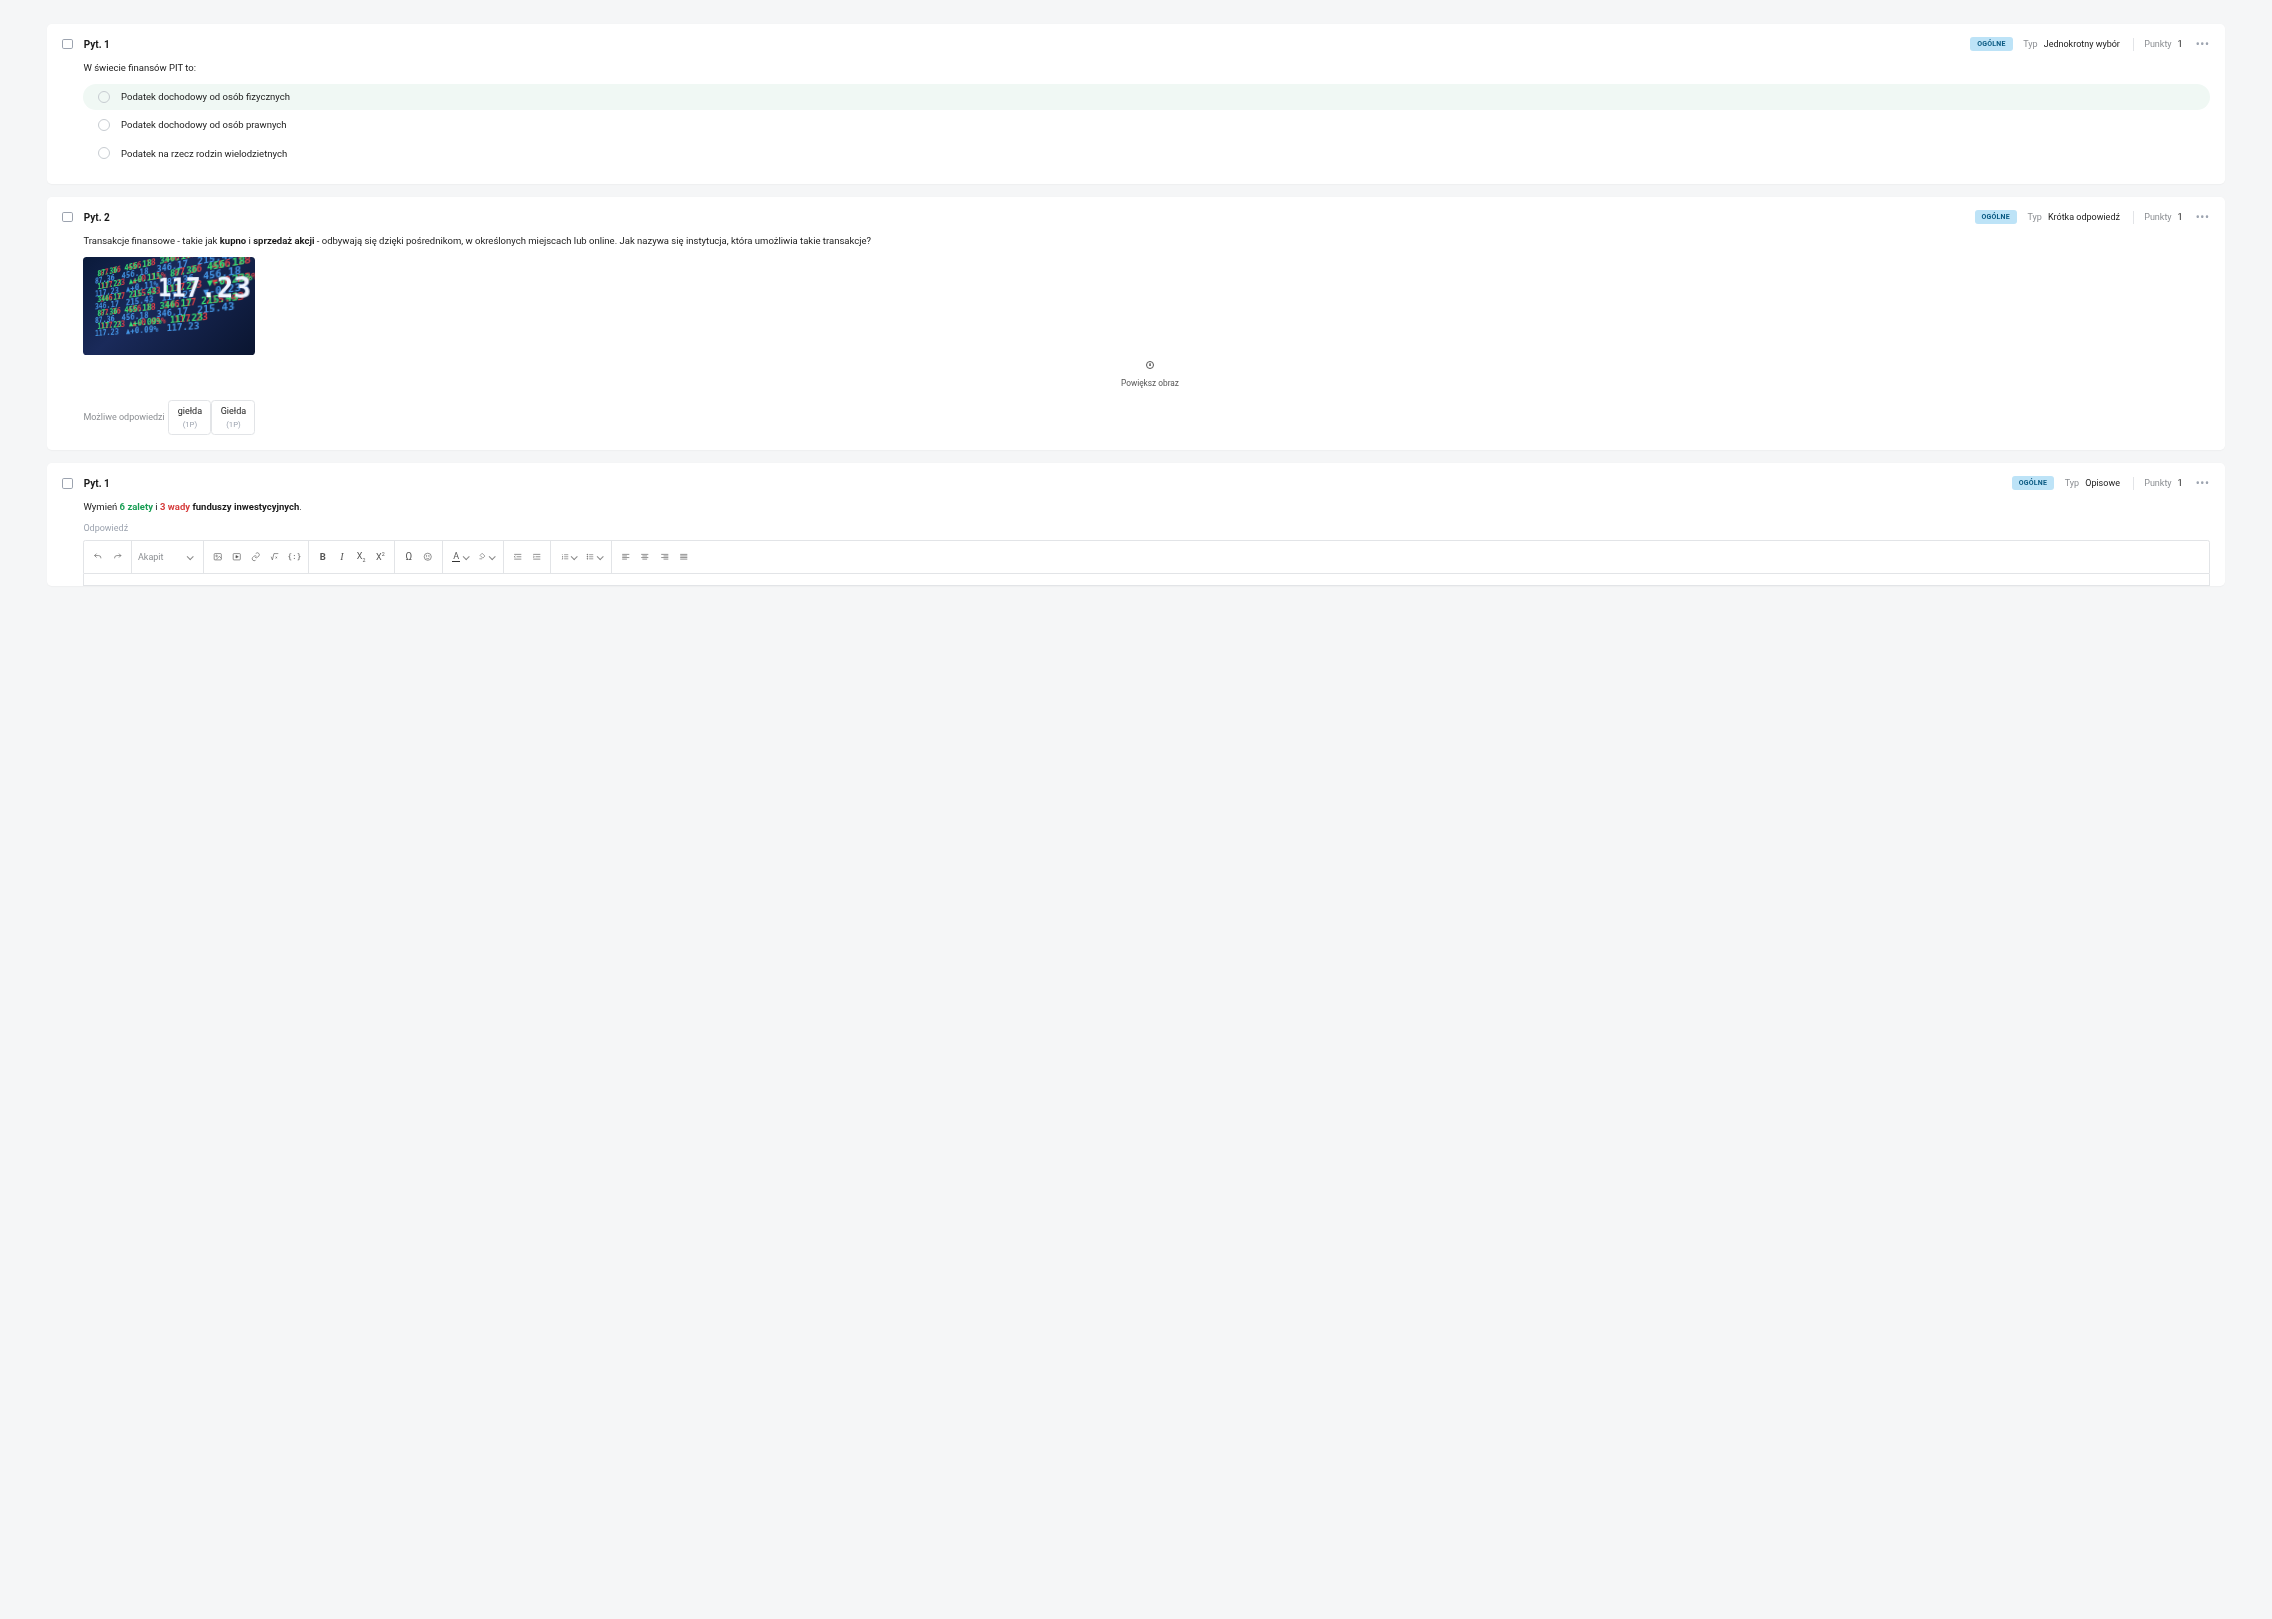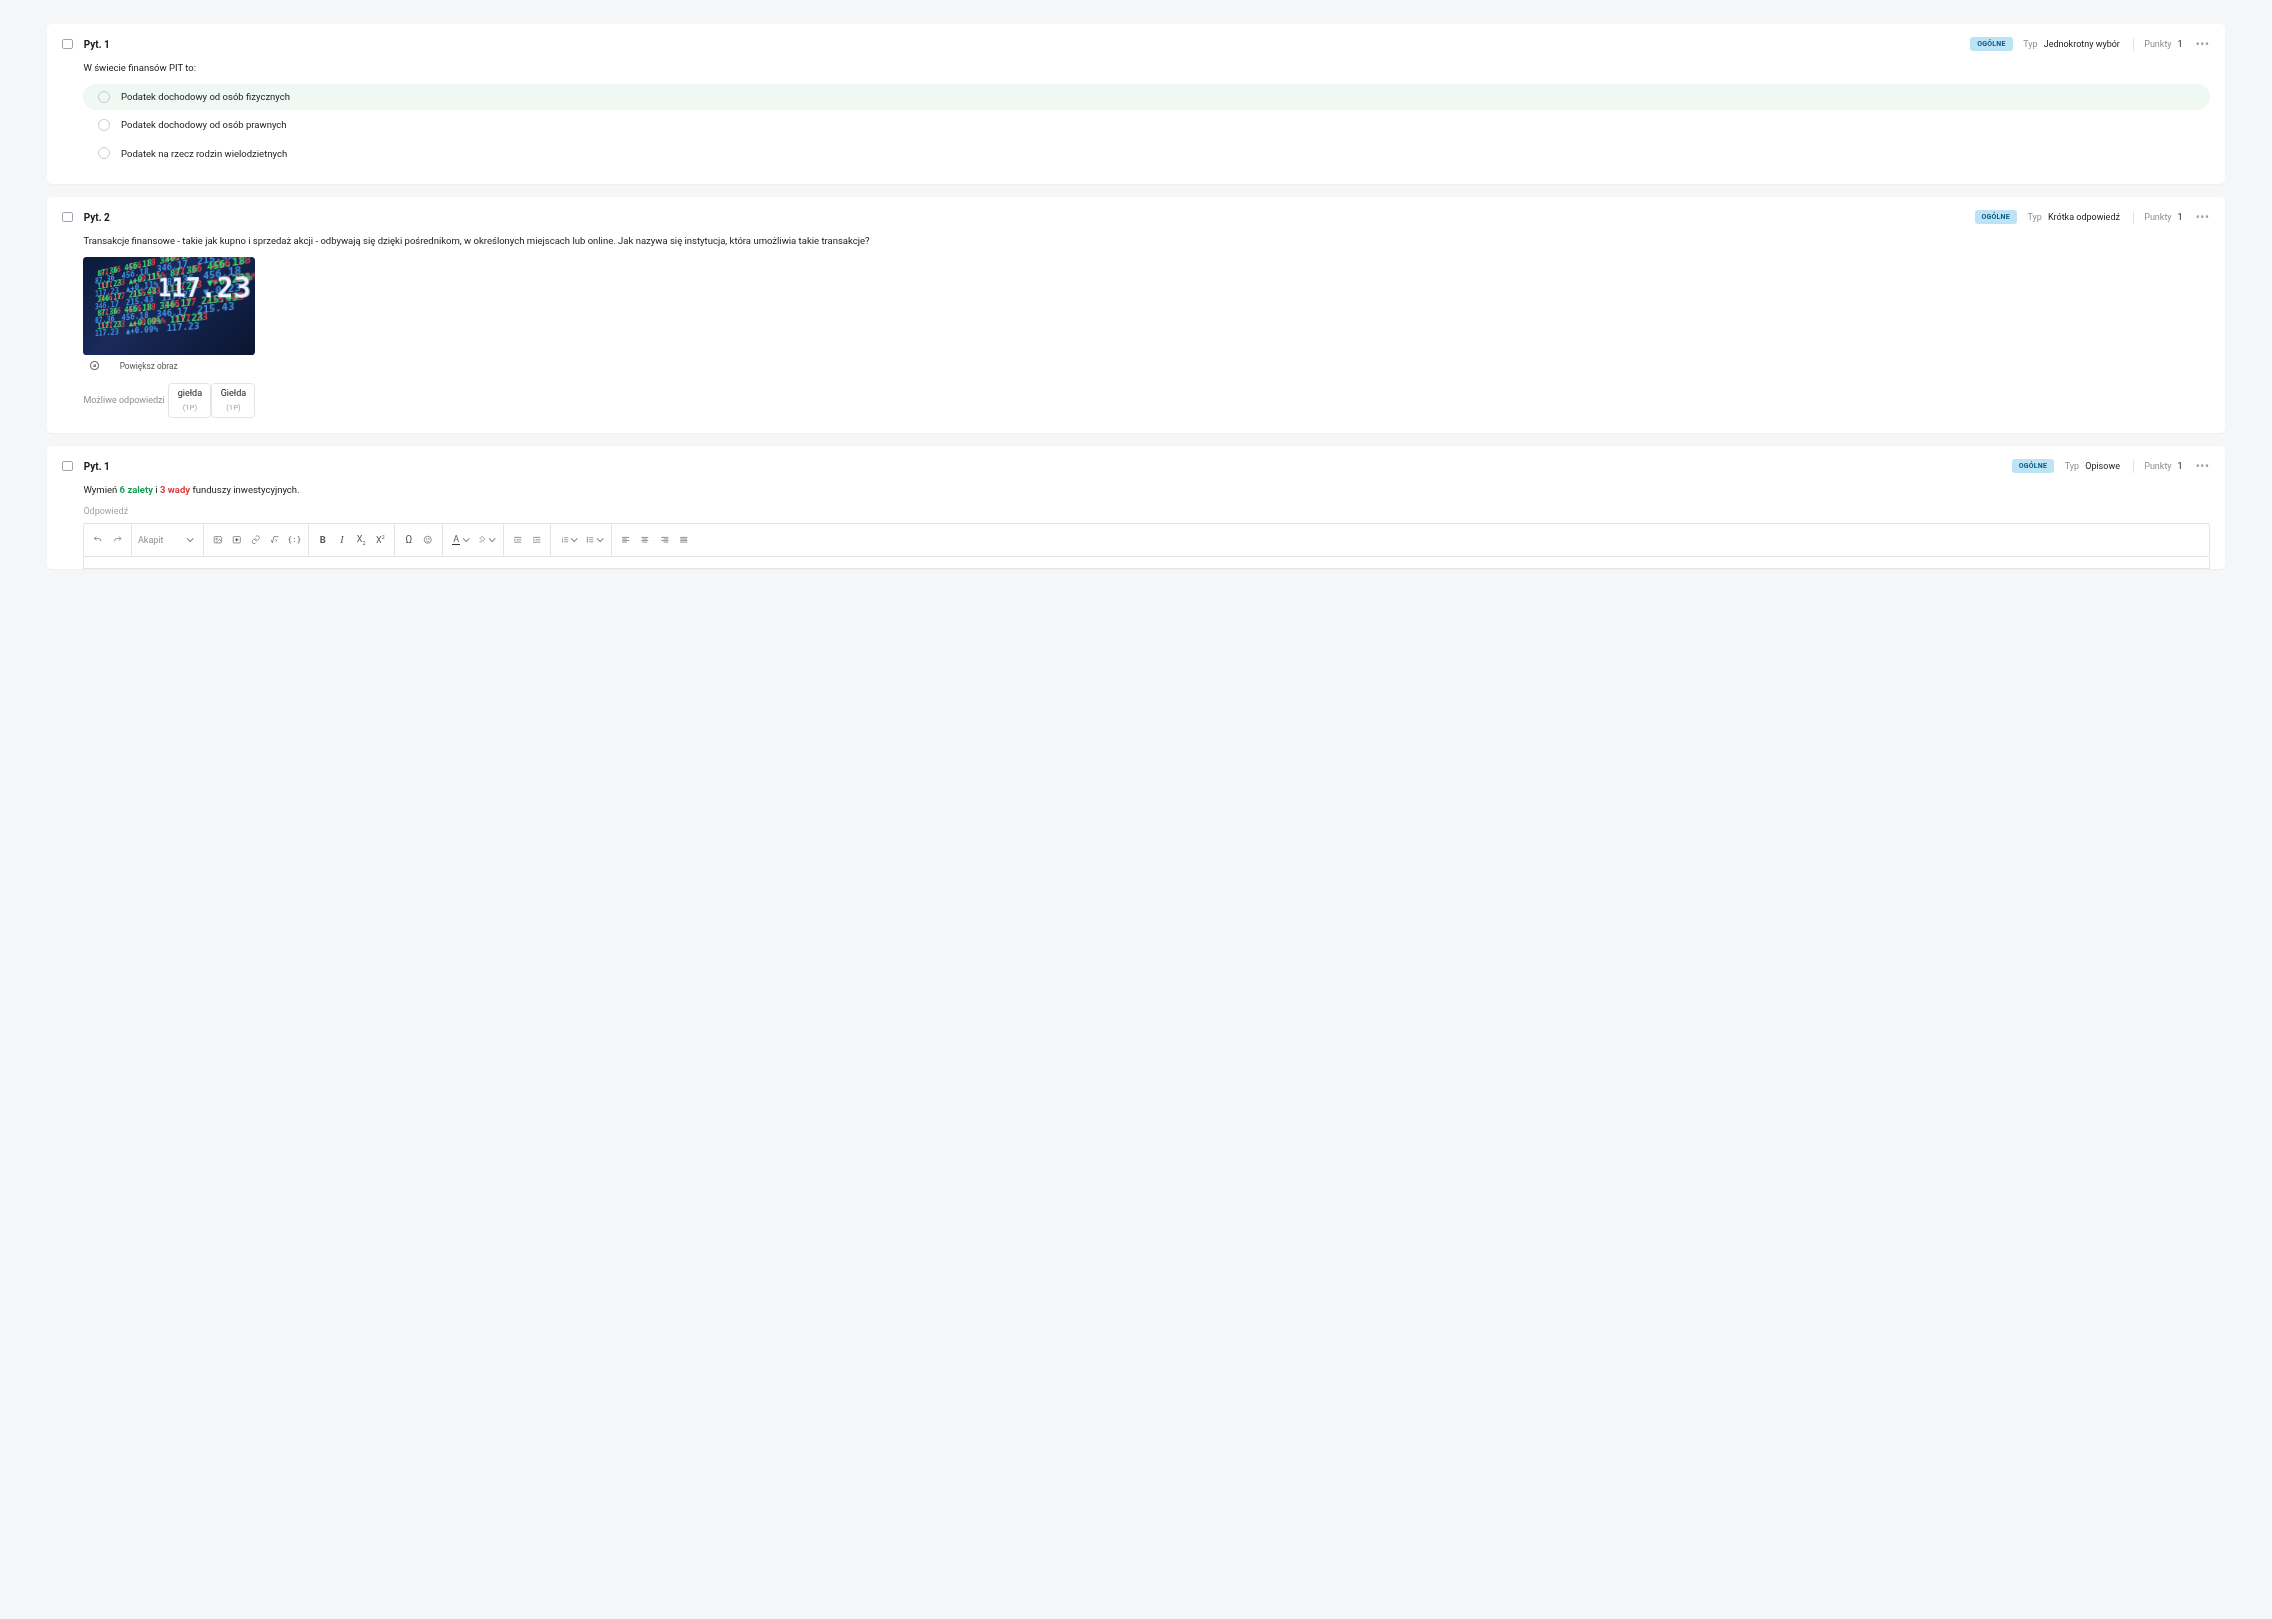--- a/index.html
+++ b/index.html
@@ -65,21 +65,21 @@
     letter-spacing: 0.6px;
     cursor: pointer;
     line-height: 1;
   }
   .q-body { padding-left: 21px; }
   .q-text {
     font-size: 9.5px;
     line-height: 1.55;
     margin-bottom: 8.3px;
   }
-  .q-text b { font-weight: 400; }
+  .q-text b { font-weight: 700; }
   .q-text .green { color: #1a9e55; font-weight: 700; }
   .q-text .red { color: #d63e3e; font-weight: 700; }
   .option {
     display: flex;
     align-items: center;
     padding: 7px 15px;
     border-radius: 13px;
     margin-bottom: 2.4px;
   }
   .option.hl {
@@ -120,25 +120,26 @@
     right: 6px; top: 15px;
     font-family: monospace;
     font-size: 27px;
     font-weight: 800;
     color: #eef4ff;
     transform: perspective(178px) rotateY(-18deg);
   }
   .enlarge-row {
     display: flex;
     align-items: center;
-    gap: 21px;
+    gap: 9px;
     margin: 3.6px 0 12px 7px;
     color: #555;
     font-size: 8.3px;
     cursor: pointer;
+    flex-direction: column;
   }
   .enlarge-icon {
     width: 8.3px; height: 8.3px;
     border: 0.9px solid #555;
     border-radius: 50%;
     position: relative;
   }
   .enlarge-icon::before, .enlarge-icon::after {
     content: "";
     position: absolute;

